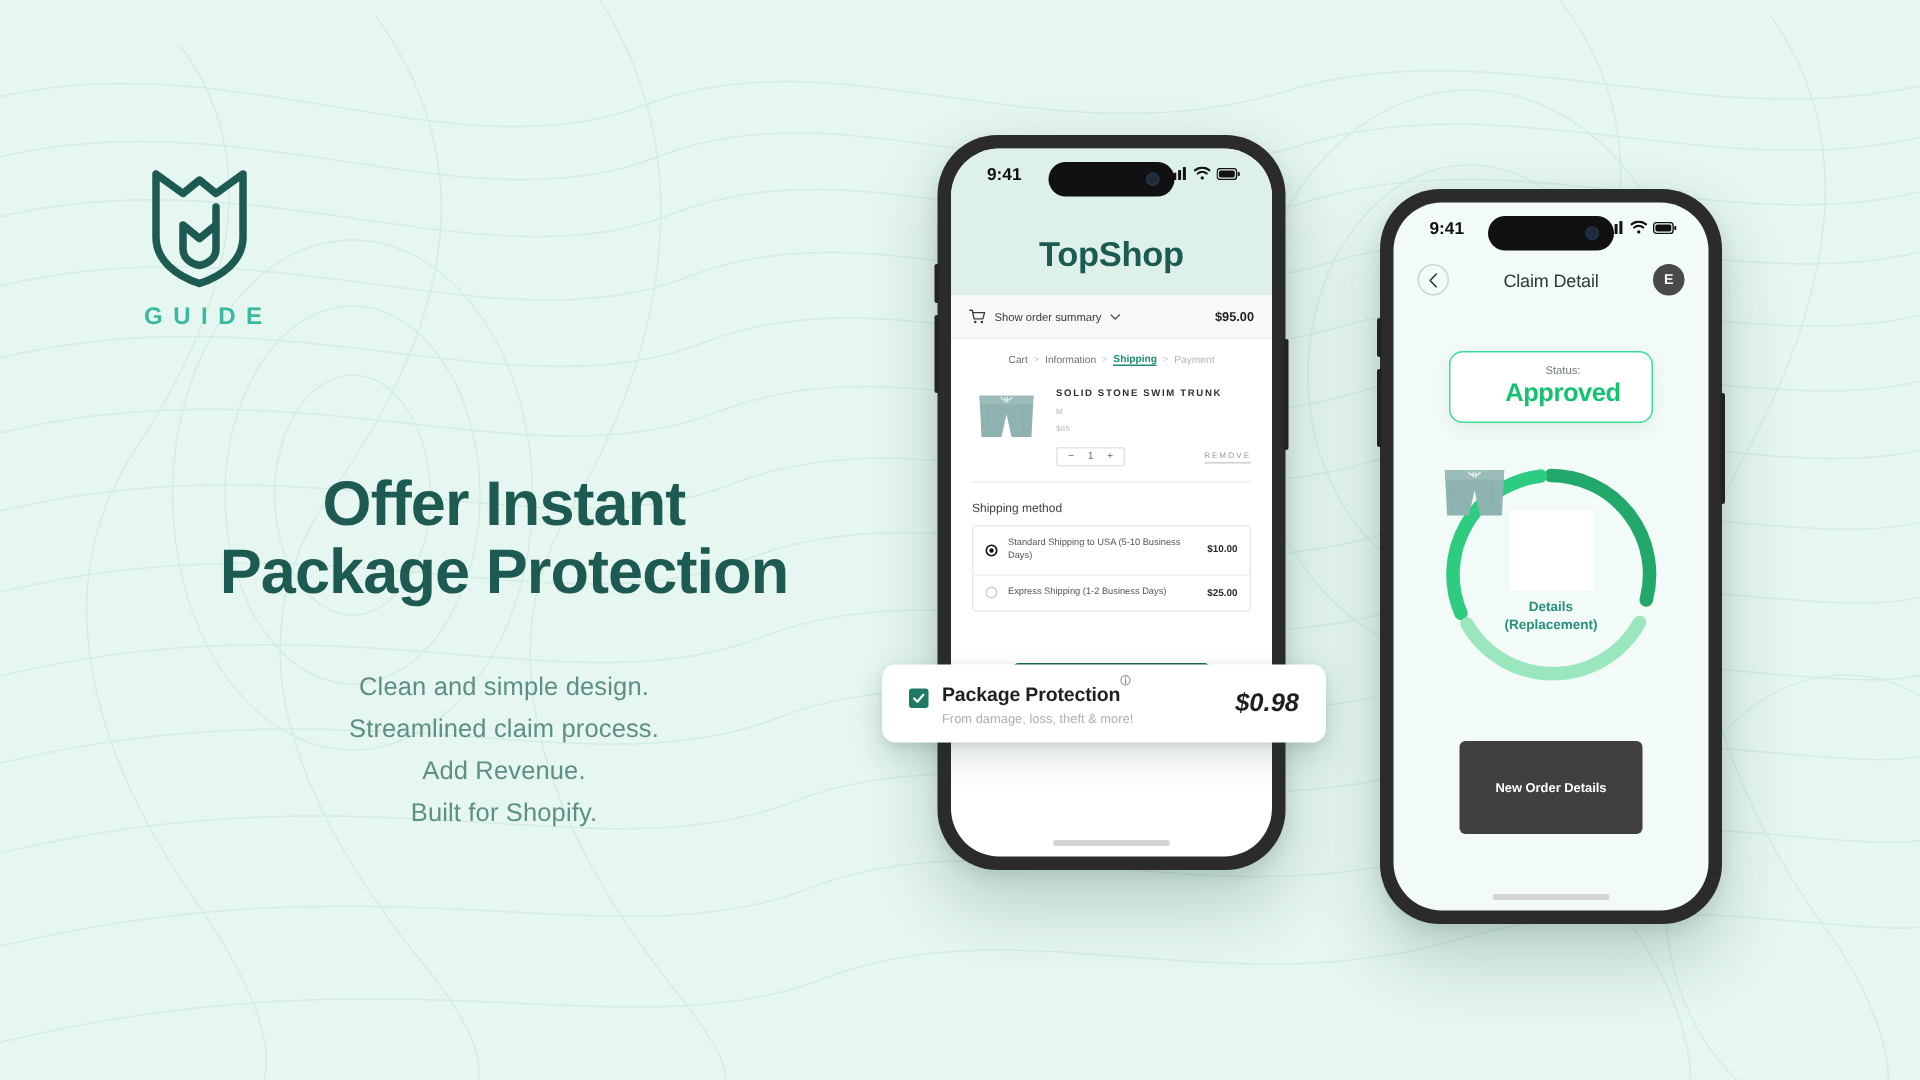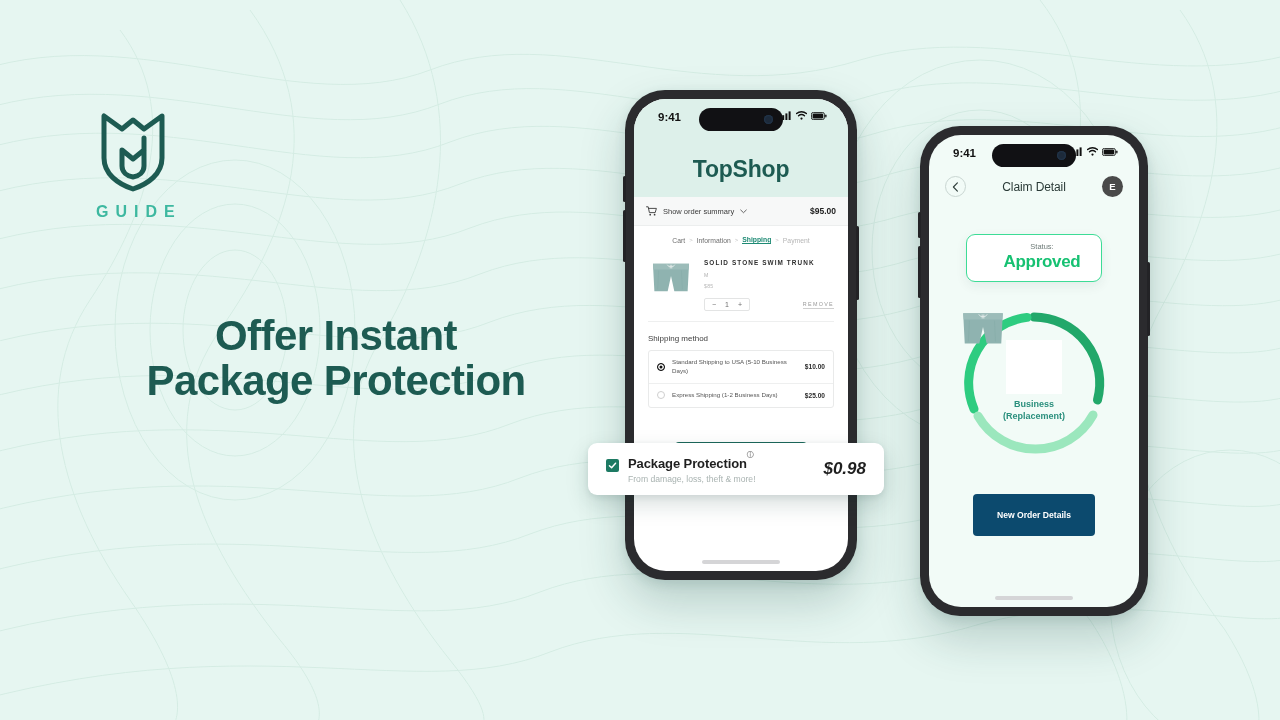--- a/index.html
+++ b/index.html
@@ -270,23 +270,23 @@
     display: flex; align-items: center; justify-content: center;
     margin-top: -4px;
   }
   .ring-label {
     margin-top: 5px;
     font-size: 9px; font-weight: 700; color: #2a8f7d;
     text-align: center; line-height: 1.25;
   }
   .cl-cta-wrap { display: flex; justify-content: center; margin-top: 36px; }
   .cl-cta {
-    background: #0c4a6e; color: #fff;
+    background: #404040; color: #fff;
     font-size: 8.6px; font-weight: 700;
-    padding: 16px 24px; border-radius: 4px; border: none;
+    padding: 26px 24px; border-radius: 4px; border: none;
   }
 </style>
 </head>
 <body>
 
 <div class="stage">
 
   <div class="topo">
     <svg viewBox="0 0 1280 720" preserveAspectRatio="none">
       <g fill="none" stroke="#cfe9df" stroke-width="1" opacity="0.75">
@@ -326,20 +326,26 @@
         <path d="M46 28 L46 56 C46 62 41 66 35 67 C29 66 24 62 24 56 L24 40 L35 49 L46 40" fill="none" stroke="#1d5b52" stroke-width="5" stroke-linejoin="round" stroke-linecap="round"></path>
       </svg>
       <div class="logo-word">GUIDE</div>
     </div>
 
     <h1 class="headline">
       <span class="l1">Offer Instant</span>
       <span class="l2">Package Protection</span>
     </h1>
 
+    <ul class="bullets">
+      <li>Clean and simple design.</li>
+      <li>Streamlined claim process.</li>
+      <li>Add Revenue.</li>
+      <li>Built for Shopify.</li>
+    </ul>
   </div>
 
   <div class="phone" id="phone-checkout">
     <div class="btn-left-small"></div>
     <div class="screen">
 
       <div class="notch">
         <div class="cam"></div>
       </div>
 
@@ -522,21 +528,21 @@
               <path d="M4 5 H42 L40.5 34 H26.5 L23 18 L19.5 34 H5.5 Z" fill="#8fb3b0"></path>
               <path d="M4 5 H42 L41.4 11 H4.6 Z" fill="#9cbcb9"></path>
               <path d="M19 6 C20.5 9 25.5 9 27 6" fill="none" stroke="#e8eeed" stroke-width="0.9"></path>
               <path d="M22.2 6 L22.2 10" stroke="#e8eeed" stroke-width="0.8"></path>
               <path d="M23.8 6 L23.8 10" stroke="#e8eeed" stroke-width="0.8"></path>
               <path d="M10 12 L9 32" stroke="#82a9a6" stroke-width="0.7" opacity="0.6"></path>
               <path d="M34 12 L35 32" stroke="#82a9a6" stroke-width="0.7" opacity="0.6"></path>
             </svg>
           </div>
           <div class="ring-label">
-            <span>Business</span><br>
+            <span>Details</span><br>
             <span>(Replacement)</span>
           </div>
         </div>
       </div>
 
       <div class="cl-cta-wrap">
         <button class="cl-cta">New Order Details</button>
       </div>
 
       <div class="home-ind"></div>

